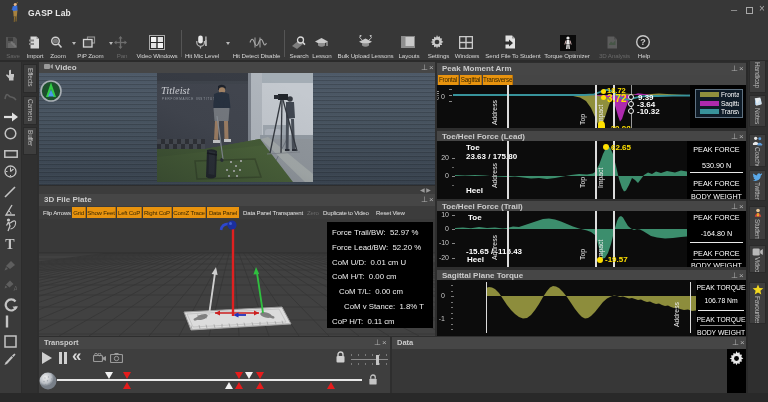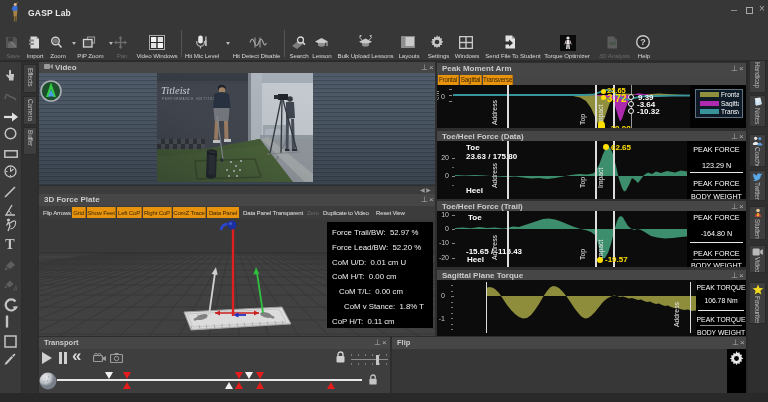--- a/index.html
+++ b/index.html
@@ -335,21 +335,21 @@
 <svg class="a" width="22" height="22" viewBox="0 0 22 22" style="left:40px;top:80px">
  <circle cx="11" cy="11" r="10" fill="#1d4f2c" stroke="#a9afb5" stroke-width="1.6"></circle>
  <circle cx="11" cy="11" r="10" fill="none" stroke="#5a7a62" stroke-width="0"></circle>
  <path d="M11,2.2 L16,17 L13.4,17 L11,9 L8.6,17 L6,17 Z" fill="#32cc44"></path>
  <path d="M11,9.5 L14,16.4 L8,16.4 Z" fill="#4a9ae8"></path>
 </svg>
 
 <div class="a" style="left:39px;top:185px;width:396px;height:9px;background:#3c3c3c;border-top:1px solid #2e2e2e"></div>
 <div class="a" style="left:420px;top:187px;color:#9a9a9a;font-size:6px;line-height:6px">◀&nbsp;▶</div>
 
-<div class="tbar" style="left:39px;top:194px;width:396px">3D Force Plate</div>
+<div class="tbar" style="left:39px;top:194px;width:396px">3D File Plate</div>
 <div class="pinx" style="left:421px;top:196px">⊥</div>
 <div class="pinx" style="left:429px;top:196px">×</div>
 <div class="a" style="left:39px;top:206px;width:396px;height:13px;background:#3c3c3c" id="fptoolbar">
     <div class="gbt" style="left:1px;top:0.5px;padding:0 3px;font-size:6.1px">Flip Arrows</div>
     <div class="obt" style="left:33px;top:1px;width:14px;font-size:6.1px;line-height:11px;text-align:center">Grid</div>
     <div class="obt" style="left:48px;top:1px;width:29px;font-size:6.1px;line-height:11px;text-align:center">Show Feet</div>
     <div class="obt" style="left:78px;top:1px;width:25px;font-size:6.1px;line-height:11px;text-align:center">Left CoP</div>
     <div class="obt" style="left:104px;top:1px;width:29px;font-size:6.1px;line-height:11px;text-align:center">Right CoP</div>
     <div class="obt" style="left:134px;top:1px;width:33px;font-size:6.1px;line-height:11px;text-align:center">ComZ Trace</div>
     <div class="obt" style="left:168px;top:1px;width:32px;font-size:6.1px;line-height:11px;text-align:center;border-right:none">Data Panel</div>
@@ -540,21 +540,21 @@
     <div class="mark" style="left:206px;top:23px;border-left:4.5px solid transparent;border-right:4.5px solid transparent;border-top:7.5px solid #f2f2f2"></div>
     <div class="mark" style="left:217px;top:23px;border-left:4.5px solid transparent;border-right:4.5px solid transparent;border-top:7.5px solid #e51c1c"></div>
     <div class="mark" style="left:217px;top:32.5px;border-left:4.5px solid transparent;border-right:4.5px solid transparent;border-bottom:7.5px solid #e51c1c"></div>
     <div class="mark" style="left:288px;top:32.5px;border-left:4.5px solid transparent;border-right:4.5px solid transparent;border-bottom:7.5px solid #e51c1c"></div>
     <svg class="a" style="left:329px;top:25px" width="10" height="12" viewBox="0 0 11 13">
       <path d="M3,5 v-1.5 a2.5,2.5 0 0 1 5,0 V5" fill="none" stroke="#c4c4c4" stroke-width="1.4"></path>
       <rect x="1.5" y="5" width="8" height="6.5" rx="1" fill="#c4c4c4"></rect>
     </svg>
   </div>
 
-<div class="tbar" style="left:392px;top:337px;width:354px;font-size:7.5px">Flip</div>
+<div class="tbar" style="left:392px;top:337px;width:354px;font-size:7.5px">Data</div>
 <div class="pinx" style="left:732px;top:339px">⊥</div>
 <div class="pinx" style="left:740px;top:339px">×</div>
 <div class="a" style="left:392px;top:349px;width:354px;height:44px;background:#373737"></div>
 <div class="a" style="left:727px;top:349px;width:19px;height:44px;background:#000"></div>
 <svg class="a" style="left:729px;top:351px" width="15" height="15" viewBox="0 0 16 16">
     <path fill="#e8e8e8" d="M8,0l1,2.2 2.3-.8 .2,2.4 2.4,.2-.8,2.3L15.3,8l-2.2,1 .8,2.3-2.4,.2-.2,2.4-2.3-.8L8,15.3 7,13.1l-2.3,.8-.2-2.4-2.4-.2 .8-2.3L.7,8l2.2-1-.8-2.3 2.4-.2 .2-2.4 2.3,.8Z"></path>
     <circle cx="8" cy="8" r="2.6" fill="#000"></circle>
   </svg>
 
 <div class="a" style="left:0;top:393px;width:768px;height:9px;background:#292929"></div>
@@ -579,40 +579,40 @@
       </svg>
       <div class="vline" style="left:69.5px;top:0;height:43px"></div>
       <div class="rlab" style="left:61px;top:33px">Address</div>
       <div class="vline" style="left:157.5px;top:0;height:43px"></div>
       <div class="rlab" style="left:149px;top:33px">Top</div>
       <div class="vline" style="left:175.5px;top:0;height:43px"></div>
       <div class="rlab" style="left:167px;top:33px">Impact</div>
       <div class="vline" style="left:193.5px;top:0;height:43px;width:1.5px;background:#9a9a9a"></div>
       <div class="a" style="left:163.5px;top:3.5px;width:5px;height:5px;border-radius:50%;background:#ffe000"></div>
       <div class="a" style="left:163.5px;top:9.5px;width:5px;height:5px;border-radius:50%;background:#ffe000"></div>
-      <div class="yellow" style="left:170px;top:1px;font-size:7.5px">25.65</div>
+      <div class="yellow" style="left:170px;top:1px;font-size:7.5px">18.72</div>
       <div class="yellow" style="left:170px;top:8px;font-size:10px">3.72</div>
       <div class="a" style="left:161px;top:36px;width:7px;height:9px;border-radius:50% 50% 20% 20%;background:#ffe000"></div>
       <div class="yellow" style="left:171px;top:39px">-29.08</div>
       <div class="a" style="left:190.5px;top:9px;width:6px;height:6px;border-radius:50%;border:1.5px solid #f2f2f2;background:#101010"></div>
       <div class="wval" style="left:201px;top:8px">9.39</div>
       <div class="a" style="left:190.5px;top:16px;width:6px;height:6px;border-radius:50%;border:1.5px solid #f2f2f2;background:#101010"></div>
       <div class="wval" style="left:200px;top:15px">-3.64</div>
       <div class="a" style="left:190.5px;top:23px;width:6px;height:6px;border-radius:50%;border:1.5px solid #f2f2f2;background:#101010"></div>
       <div class="wval" style="left:200px;top:22px">-10.32</div>
       <div class="a" style="left:253px;top:0;width:56px;height:43px;background:#020202"></div>
       <div class="a" style="left:258px;top:4px;width:48px;height:29px;background:#0e1b27;border:1px solid #5f7282"></div>
       <div class="a" style="left:263px;top:7px;width:19px;height:5px;background:#8f8f3d"></div>
       <div class="a" style="left:284px;top:6px;width:18px;overflow:hidden;font-size:6.5px;color:#fff;white-space:nowrap">Frontal</div>
       <div class="a" style="left:263px;top:16px;width:19px;height:5px;background:#ad29ad"></div>
       <div class="a" style="left:284px;top:15px;width:18px;overflow:hidden;font-size:6.5px;color:#fff;white-space:nowrap">Sagittal</div>
       <div class="a" style="left:263px;top:24px;width:19px;height:5px;background:#38939b"></div>
       <div class="a" style="left:284px;top:23px;width:18px;overflow:hidden;font-size:6.5px;color:#fff;white-space:nowrap">Transver</div>
     </div>
-    <div class="tbar" style="left:437px;top:131px;width:309px">Toe/Heel Force (Data)</div>
+    <div class="tbar" style="left:437px;top:131px;width:309px">Toe/Heel Force (Lead)</div>
     <div class="pinx" style="left:731px;top:133px">⊥</div>
     <div class="pinx" style="left:739px;top:133px">×</div>
     <div class="chart" style="top:141px;height:58px;overflow:hidden">
       <div class="rlab" style="left:1px;top:26px;color:#b9b9b9">% BW</div>
       <div class="ylab" style="left:-2px;top:13px">20</div>
       <div class="ylab" style="left:-2px;top:31px">0</div>
       <div style="position:absolute;left:15px;top:17px;width:3px;height:1px;background:#888"></div>
       <div style="position:absolute;left:15px;top:35px;width:3px;height:1px;background:#888"></div>
       <div style="position:absolute;left:15px;top:26px;width:2px;height:1px;background:#666"></div>
       <div style="position:absolute;left:15px;top:44px;width:2px;height:1px;background:#666"></div>
@@ -625,21 +625,21 @@
       <div class="vline" style="left:69.5px;top:0;height:58px"></div>
       <div class="rlab" style="left:61px;top:40px">Address</div>
       <div class="vline" style="left:157.5px;top:0;height:58px"></div>
       <div class="rlab" style="left:149px;top:40px">Top</div>
       <div class="vline" style="left:175.5px;top:0;height:58px"></div>
       <div class="rlab" style="left:167px;top:40px">Impact</div>
       <div class="a" style="left:166px;top:3px;width:6px;height:6px;border-radius:50%;background:#ffe000"></div>
       <div class="yellow" style="left:174px;top:2px">62.65</div>
       <div class="box" style="left:250px;top:0;width:59px;height:58px"></div>
       <div class="wval" style="left:250px;top:4px;width:59px;text-align:center;font-size:7.2px;font-weight:normal">PEAK FORCE</div>
-      <div class="wval" style="left:250px;top:20px;width:59px;text-align:center;font-size:7.2px;font-weight:normal">123.29 N</div>
+      <div class="wval" style="left:250px;top:20px;width:59px;text-align:center;font-size:7.2px;font-weight:normal">530.90 N</div>
       <div class="boxl" style="left:253px;top:31px;width:53px"></div>
       <div class="wval" style="left:250px;top:38px;width:59px;text-align:center;font-size:7.2px;font-weight:normal">PEAK FORCE</div>
       <div class="boxl" style="left:256px;top:48.5px;width:47px;opacity:.6"></div>
       <div class="wval" style="left:250px;top:50.5px;width:59px;text-align:center;font-size:7.2px;font-weight:normal">BODY WEIGHT</div>
     </div>
     <div class="tbar" style="left:437px;top:201px;width:309px">Toe/Heel Force (Trail)</div>
     <div class="pinx" style="left:731px;top:203px">⊥</div>
     <div class="pinx" style="left:739px;top:203px">×</div>
     <div class="chart" style="top:211px;height:56px;overflow:hidden">
       <div class="rlab" style="left:1px;top:27px;color:#b9b9b9">% BW</div>

